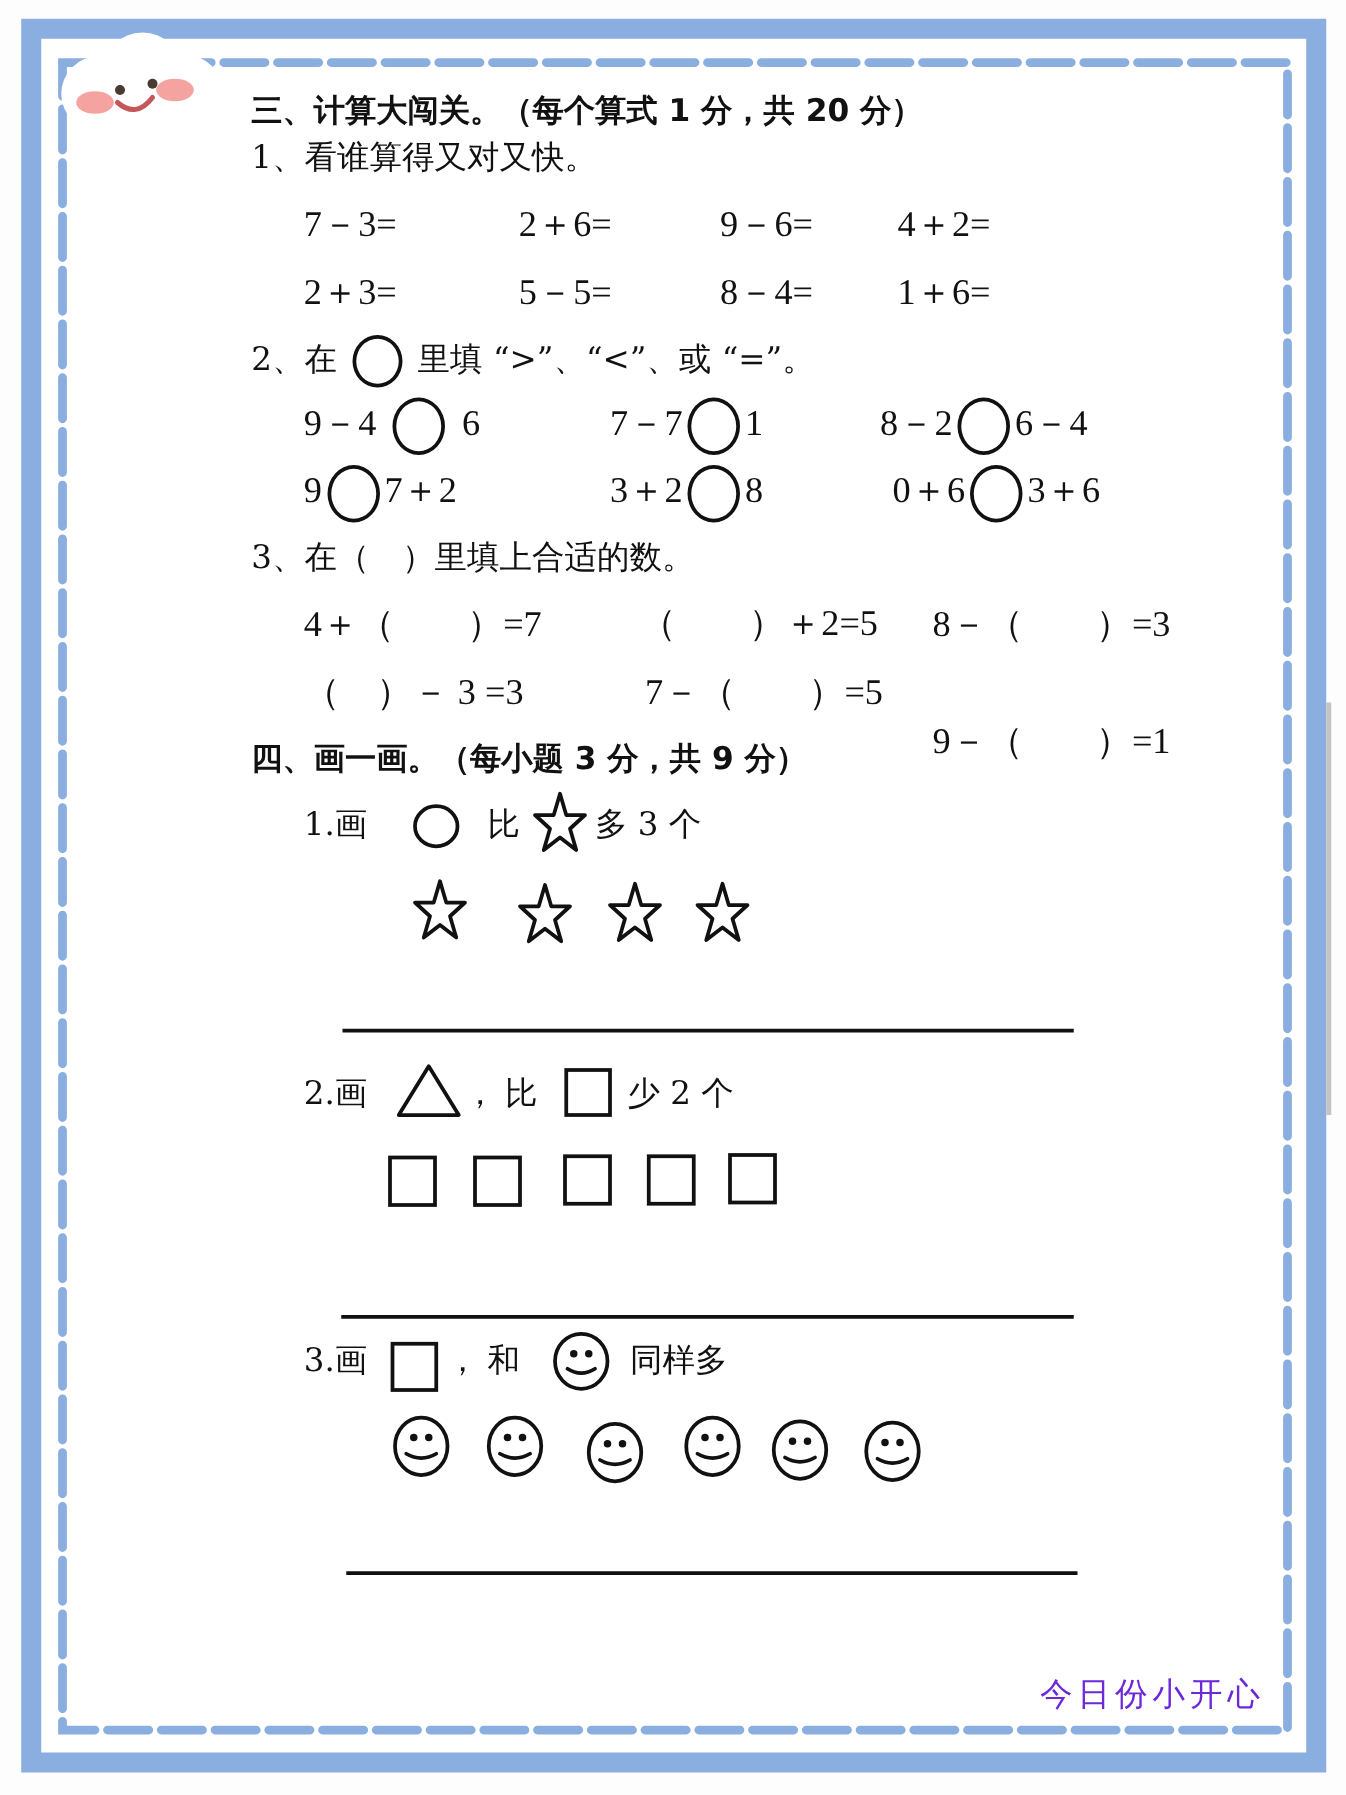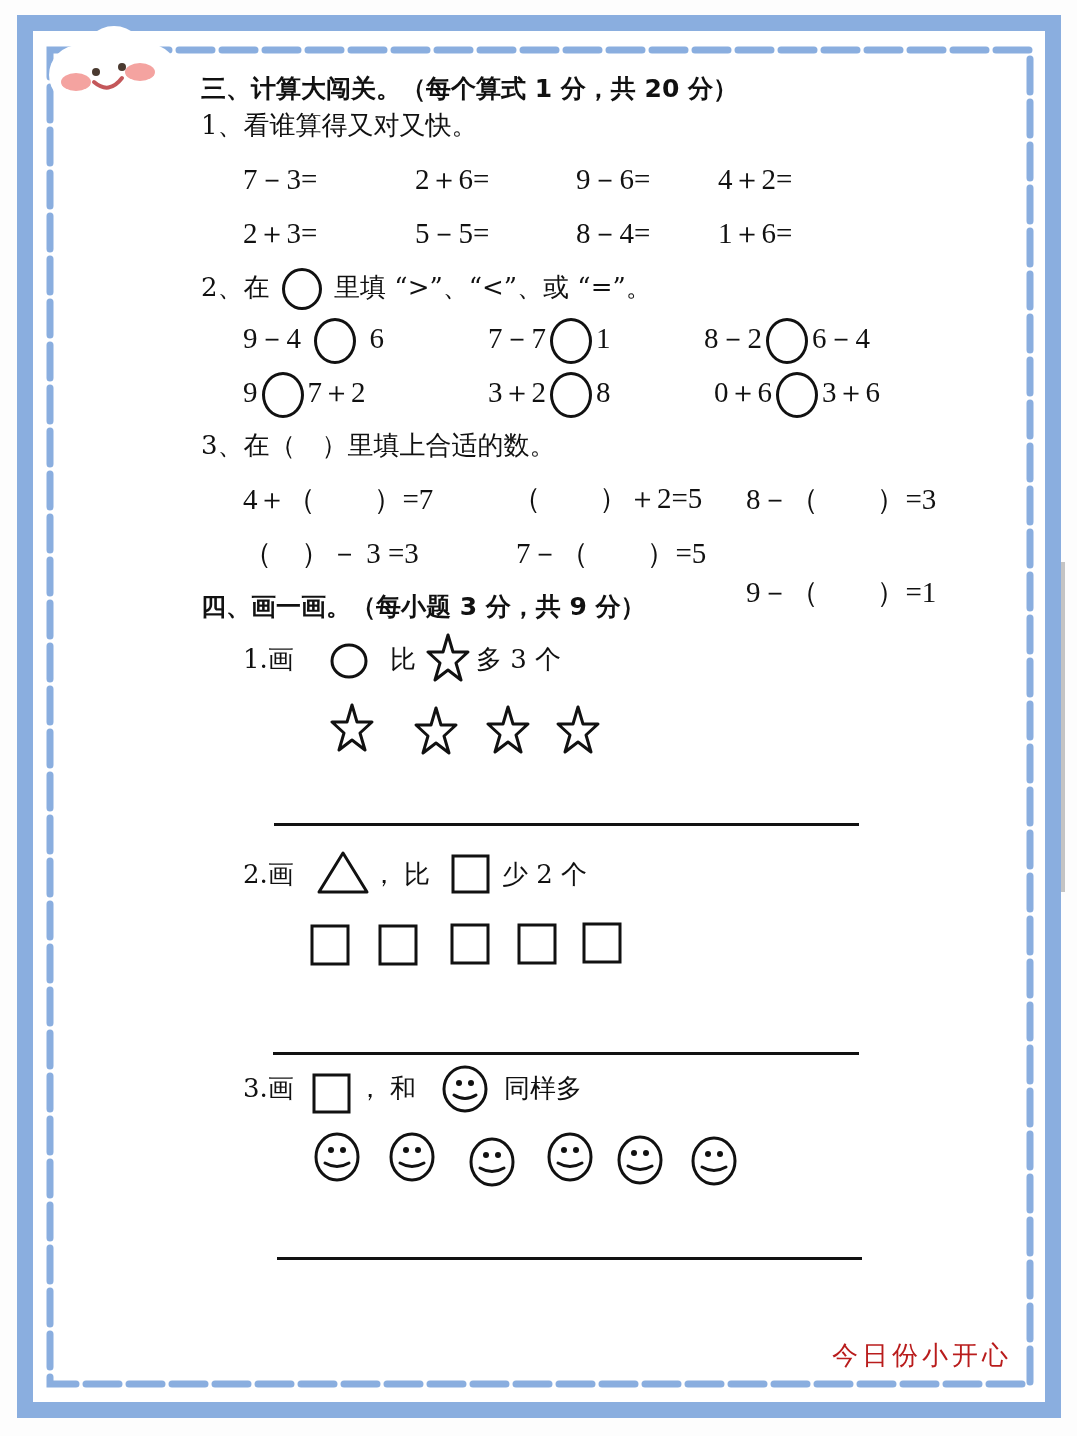--- a/index.html
+++ b/index.html
@@ -9,21 +9,21 @@
            border:16px solid #8aaedf; background:#fff; }
   .scroll-shadow { position:absolute; left:1061px; top:562px; width:4px; height:330px; background:#c4c4c4; }
   .dash-svg { position:absolute; left:0; top:0; }
   .cloud { position:absolute; left:44px; top:20px; width:140px; height:100px; }
   .abs { position:absolute; white-space:nowrap; }
   .h-bold { font-family: "DejaVu Sans", "Liberation Sans", sans-serif; font-weight:bold; font-size:25px; }
   .q { font-size:26px; }
   .eq { font-family: "Liberation Serif", "DejaVu Serif", serif; font-size:29px; }
   .circle { display:inline-block; border:3px solid #111; border-radius:50%; vertical-align:middle; }
   .line { position:absolute; height:3px; background:#111; }
-  .watermark { font-family: Liberation Mono, monospace; color:#b91c1c; font-size:26px; letter-spacing:4px; }
+  .watermark { font-family: Liberation Mono, monospace; color:#6d28d9; font-size:26px; letter-spacing:4px; }
   .shape { position:absolute; }
 </style>
 </head>
 <body>
 
 <div class="frame"></div>
 <div class="scroll-shadow"></div>
 
 <svg class="dash-svg" width="1077" height="1436">
   <rect x="50" y="50" width="980" height="1334" fill="none" stroke="#8aaedf" stroke-width="7" stroke-dasharray="33 10" stroke-linecap="round"></rect>

